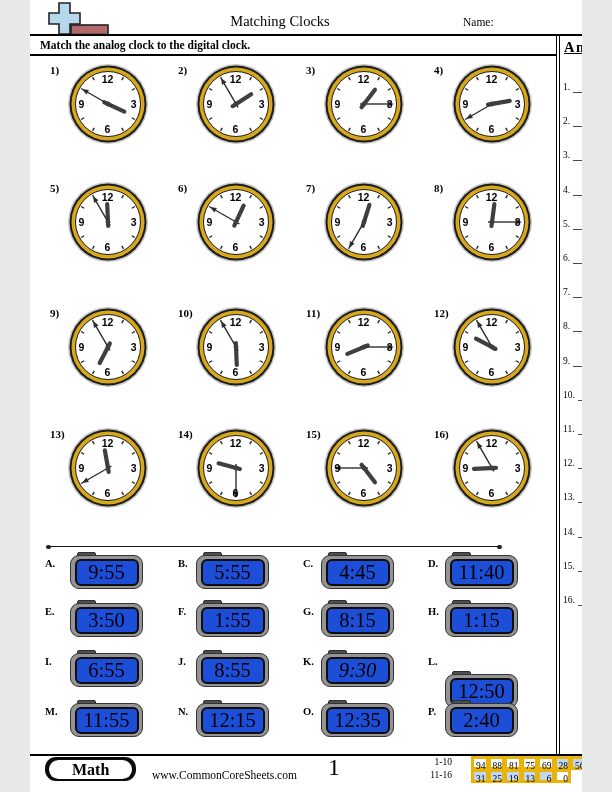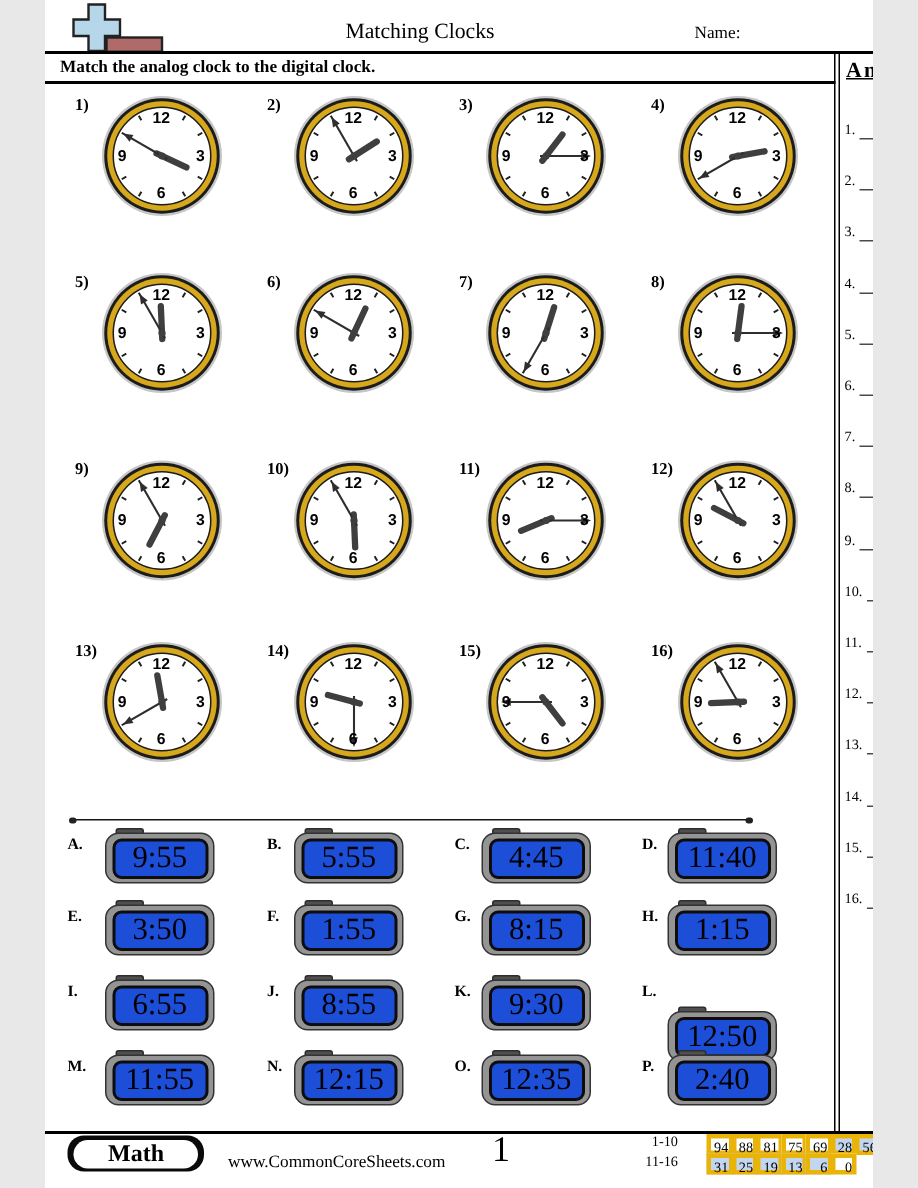--- a/index.html
+++ b/index.html
@@ -559,21 +559,21 @@
      </div>
       </div>
       <div class="dletter" style="left: 148px; top: 656px;">J.</div>
       <div class="dclock" style="left: 166px; top: 653px;">
         <div class="dtab"></div>
      <div class="dframe">
        <div class="ddisplay">8:55</div>
      </div>
       </div>
       <div class="dletter" style="left: 273px; top: 656px;">K.</div>
-      <div class="dclock" style="left: 291px; top: 653px;">
+      <div class="dclock" style="left: 291px; top: 653px; font-style: italic;">
         <div class="dtab"></div>
      <div class="dframe">
        <div class="ddisplay">9:30</div>
      </div>
       </div>
       <div class="dletter" style="left: 398px; top: 656px;">L.</div>
       <div class="dclock" style="left: 415px; top: 674px;">
         <div class="dtab"></div>
      <div class="dframe">
        <div class="ddisplay">12:50</div>

